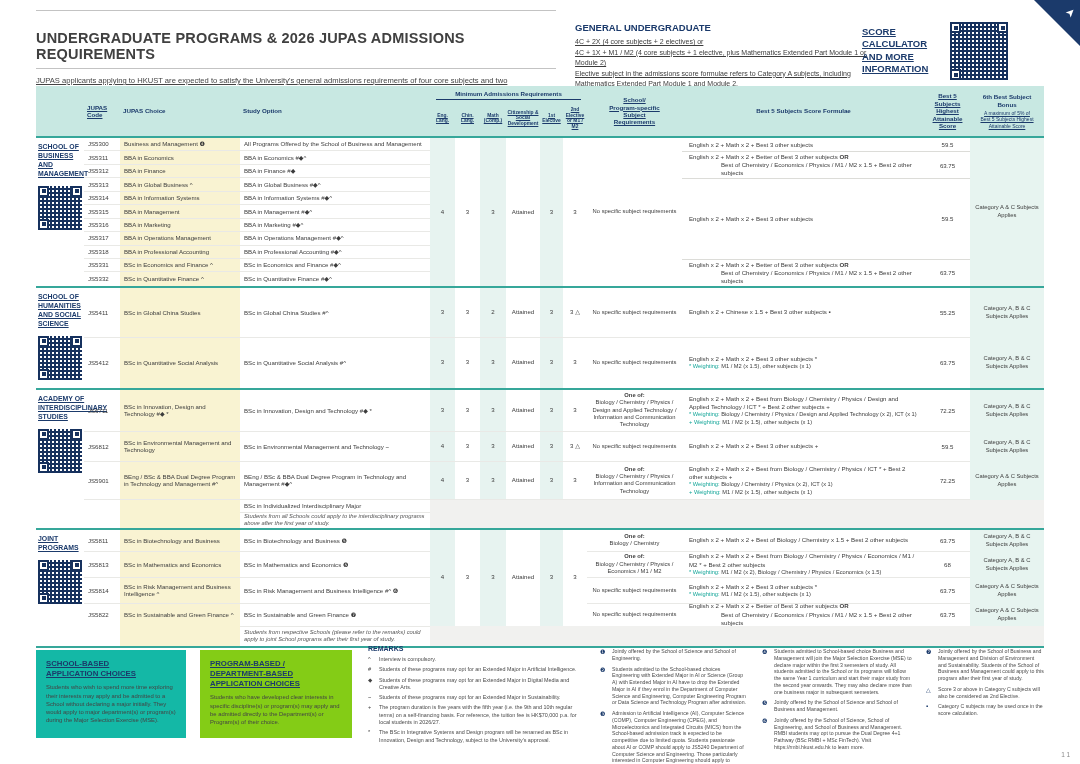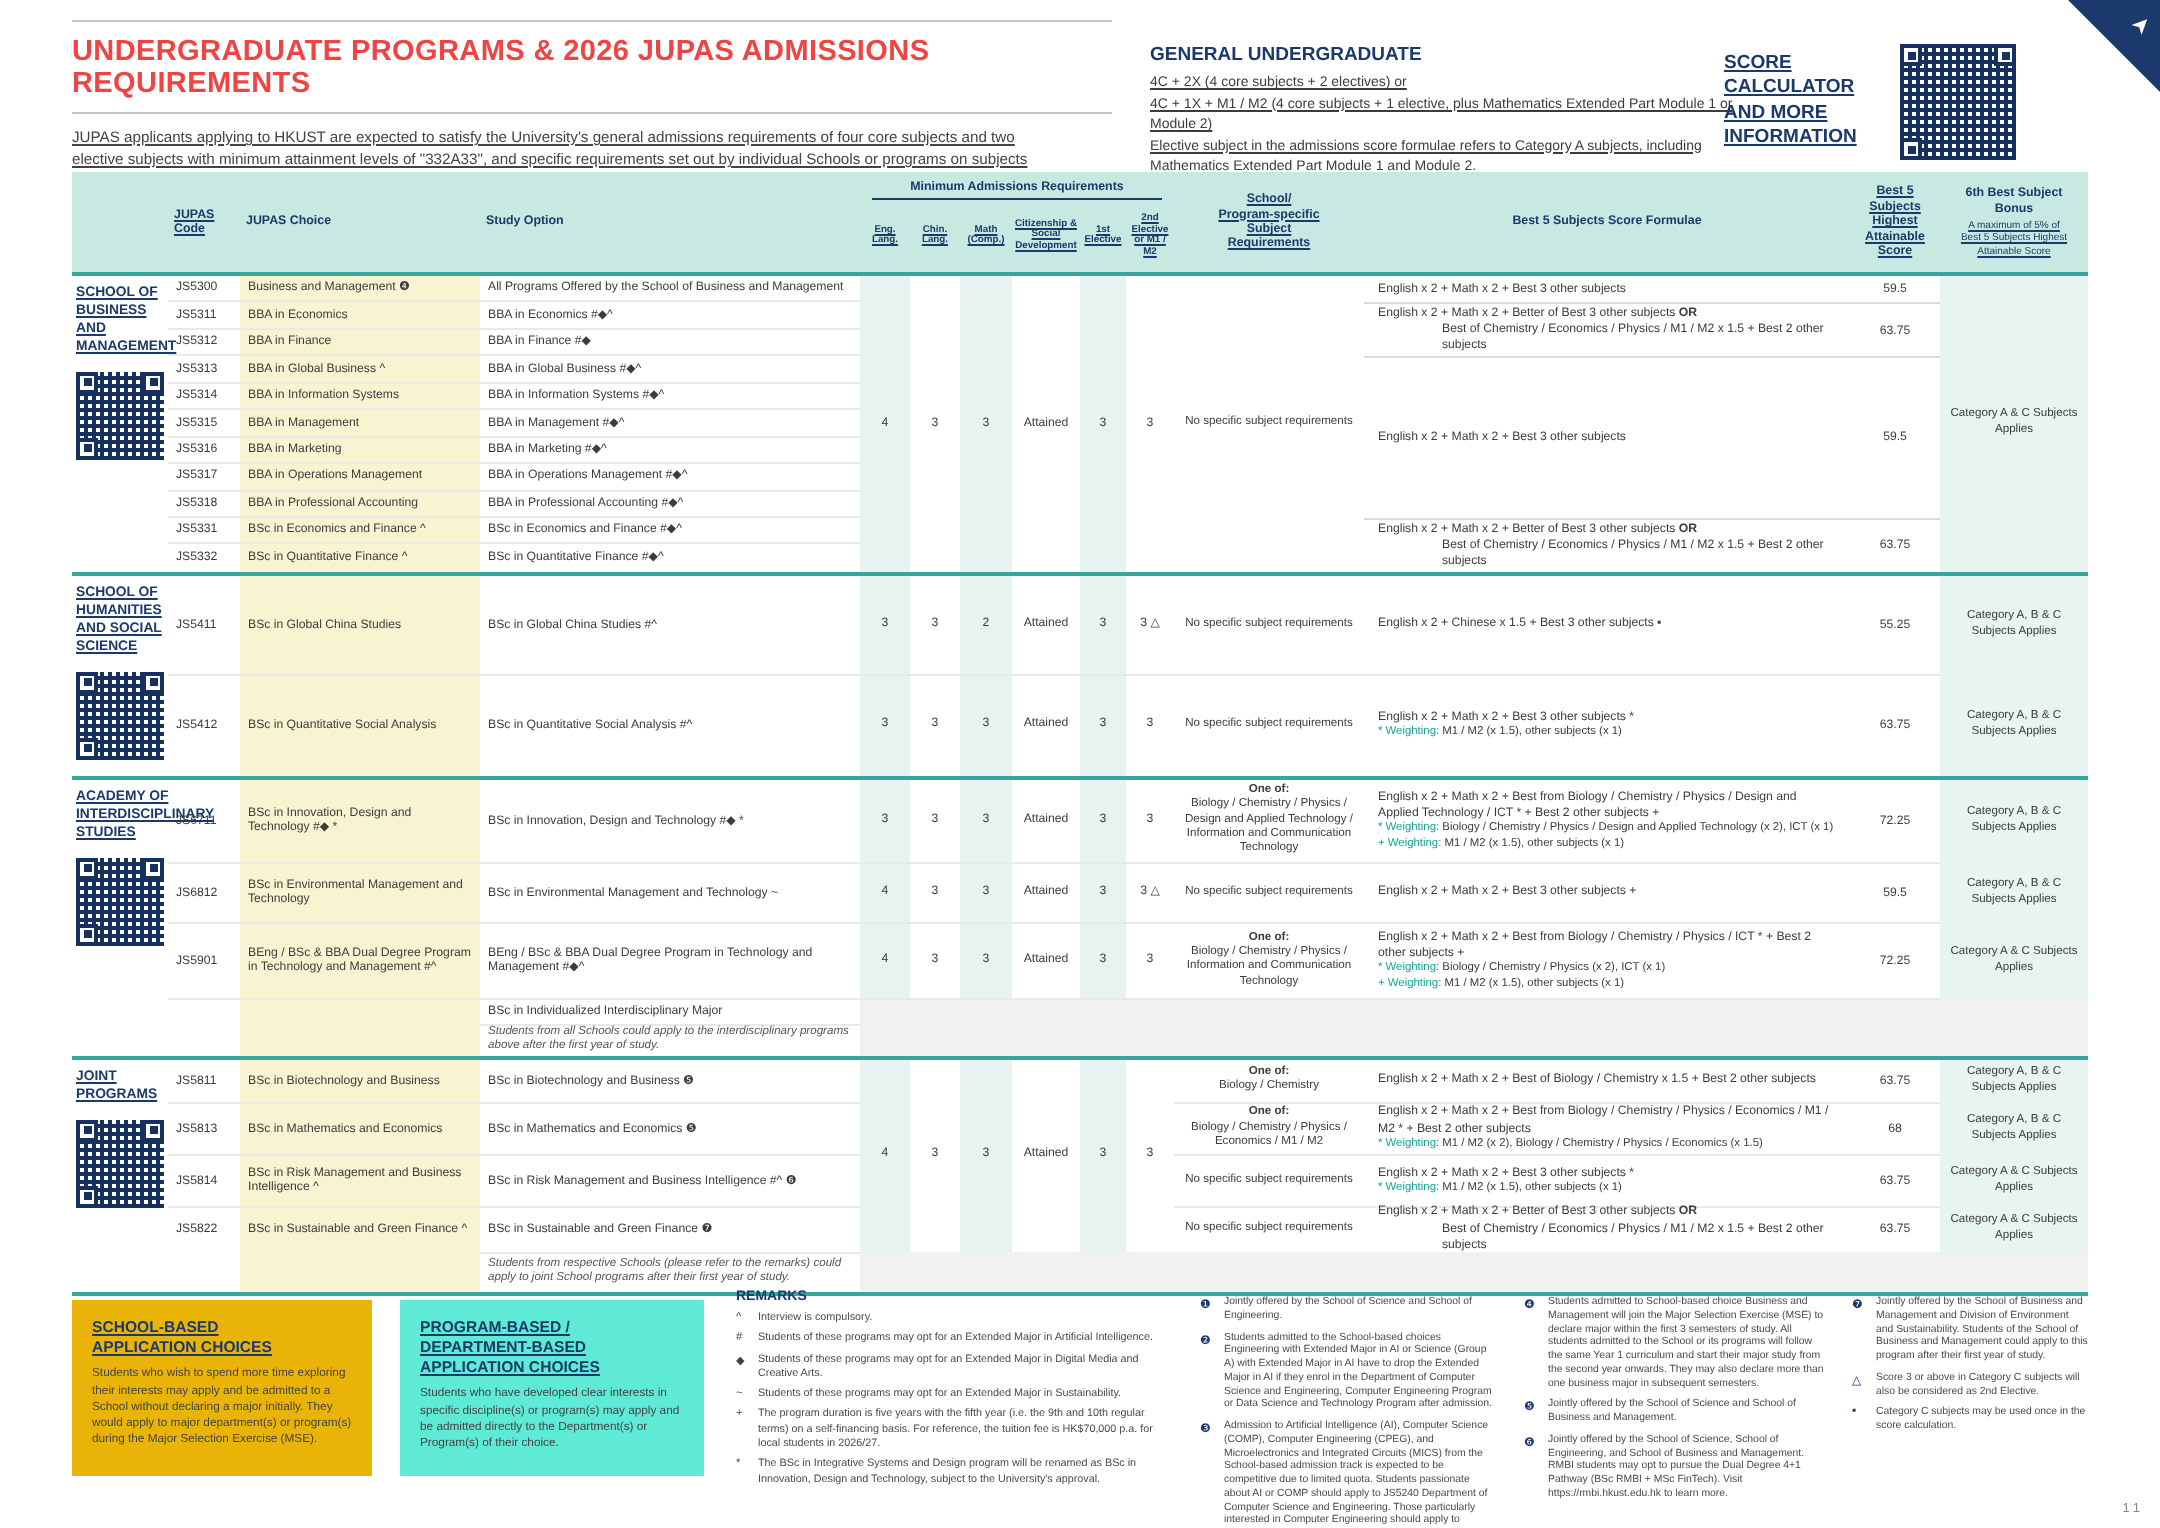--- a/index.html
+++ b/index.html
@@ -4,21 +4,21 @@
 <style>
   html,body{margin:0;padding:0;}
   body{width:1080px;height:764px;background:#fff;font-family:"Liberation Sans",sans-serif;color:#3c3c3c;position:relative;overflow:hidden;}
   .pre{white-space:pre-line;text-decoration:underline;}
   .page{position:absolute;inset:0;}
 
   
   .corner{position:absolute;top:0;right:0;width:0;height:0;border-top:46px solid #1b3a6b;border-left:46px solid transparent;}
   .corner-icon{position:absolute;top:-40px;right:5px;color:#fff;font-size:11px;transform:rotate(-45deg);display:block;}
   .title-wrap{position:absolute;left:36px;top:10px;width:520px;}
-  .title{color:#ef4444;font-weight:bold;font-size:14.5px;letter-spacing:.2px;padding:7px 0 6px;border-top:1px solid #c3c3c3;border-bottom:1px solid #c3c3c3;}
+  .title{color:#404040;font-weight:bold;font-size:14.5px;letter-spacing:.2px;padding:19px 0 6px;border-top:1px solid #c3c3c3;border-bottom:1px solid #c3c3c3;}
   .intro{margin-top:6px;font-size:7.6px;line-height:1.45;color:#444;}
   .genreq{position:absolute;left:575px;top:22px;width:300px;}
   .gr-h{color:#1b3a6b;font-weight:bold;font-size:9.5px;margin-bottom:4px;}
   .gr-b{font-size:7px;line-height:1.5;color:#3c3c3c;}
   .calc{position:absolute;left:862px;top:26px;width:84px;color:#1b3a6b;font-weight:bold;font-size:9.5px;line-height:1.3;}
   .qr{position:relative;background:repeating-linear-gradient(0deg,#16315e 0 2px,transparent 2px 4px),repeating-linear-gradient(90deg,#16315e 0 2px,#fff 2px 4px);}
   .qr i{position:absolute;width:11px;height:11px;border:2px solid #16315e;background:#fff;box-sizing:border-box;}
   .qr i:after{content:"";position:absolute;inset:1.5px;background:#16315e;}
   .qr i:nth-child(1){top:0;left:0;}
   .qr i:nth-child(2){top:0;right:0;}
@@ -66,22 +66,22 @@
   .fg{border-top:1px solid #dcdcd8;}
   .score{justify-content:center;font-size:6.1px;}
   .bonus{background:#e7f4f0;justify-content:center;text-align:center;font-size:5.8px;line-height:1.3;}
   .italic-note{font-style:italic;color:#555;font-size:5.8px;}
   .fill{grid-column:5/10;background:#f1f1ef;}
   .g1{grid-row:1/2;}.g2{grid-row:2/4;}.g3{grid-row:4/10;}.g4{grid-row:10/12;}
   .jm{grid-row:1/5;}
 
   
   .box{position:absolute;box-sizing:border-box;padding:9px 10px;}
-  .box-blue{left:36px;top:650px;width:150px;height:88px;background:#eab308;}
-  .box-yellow{left:200px;top:650px;width:152px;height:88px;background:#5eead4;}
+  .box-blue{left:36px;top:650px;width:150px;height:88px;background:#14b8a6;}
+  .box-yellow{left:200px;top:650px;width:152px;height:88px;background:#84cc16;}
   .box-h{color:#1b3a6b;font-weight:bold;font-size:7.8px;line-height:1.3;margin-bottom:4px;}
   .box-b{font-size:5.9px;line-height:1.4;color:#444;}
   .remarks{position:absolute;left:368px;top:645px;width:220px;}
   .rem-h{color:#1b3a6b;font-weight:bold;font-size:7px;margin-bottom:4px;}
   .rem-item{display:flex;margin-bottom:3px;}
   .rem-sym{width:11px;flex:none;font-size:5.6px;color:#444;}
   .rem-txt{font-size:5.4px;line-height:1.35;color:#4a4a4a;}
   .fncol{position:absolute;top:648px;}
   .fn1{left:600px;width:148px;}
   .fn2{left:762px;width:150px;}

